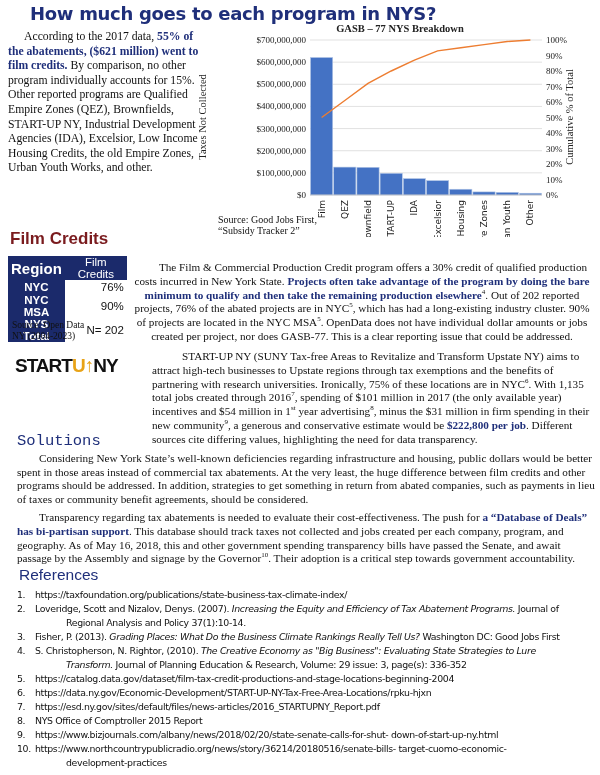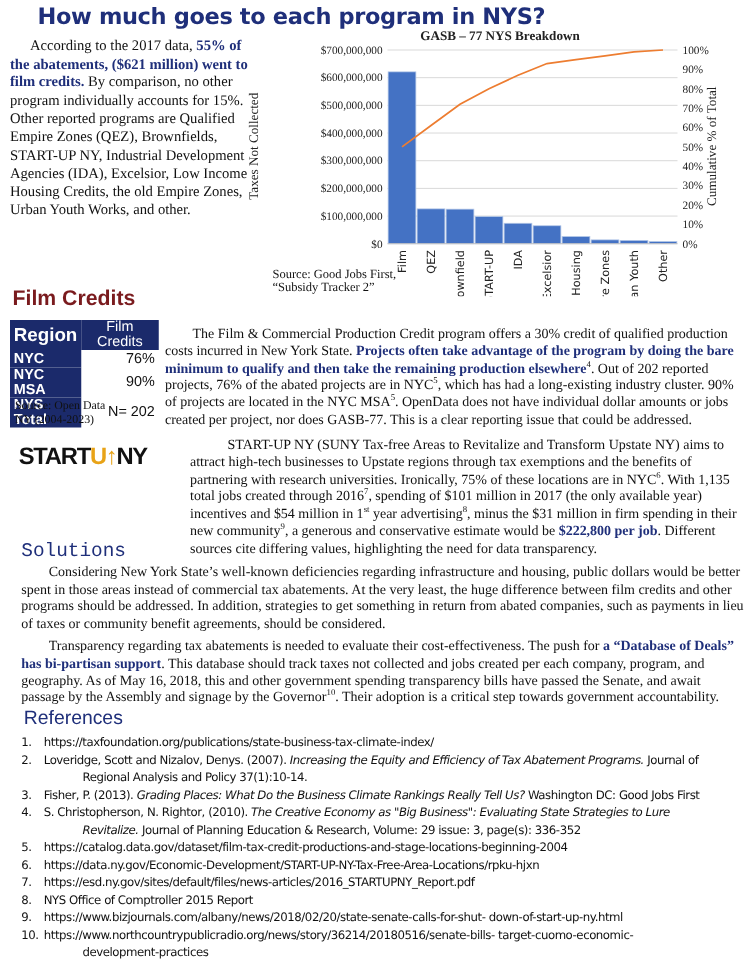--- a/index.html
+++ b/index.html
@@ -7,27 +7,27 @@
   body { position: relative; font-family: "Liberation Serif", serif; color: #111; }
   .abs { position: absolute; }
   .title { left: 30px; top: 3px; font-family: "DejaVu Sans", sans-serif; font-weight: bold; font-size: 18px; color: #1f2f7a; letter-spacing: -0.3px; }
   .intro { left: 8px; top: 30px; width: 202px; font-size: 11.7px; line-height: 14.6px; }
   .intro p { text-indent: 16px; }
   .b-navy { color: #1f2f7a; font-weight: bold; }
   .chart { left: 190px; top: 22px; width: 410px; height: 215px; }
   .chart-src { left: 218px; top: 214px; font-size: 10px; line-height: 11px; }
   .h-film { left: 10px; top: 229px; font-family: "Liberation Sans", sans-serif; font-weight: bold; font-size: 17px; color: #7a1b1e; }
   table.film { left: 8px; top: 256px; border-collapse: collapse; font-family: "Liberation Sans", sans-serif; }
-  table.film td { padding: 0 3px; height: 14px; font-size: 11.5px; }
+  table.film td { padding: 0 3px; height: 14px; font-size: 11.5px; text-align: center; }
   table.film td.reg { background: #1b2a6b; color: #fff; font-weight: bold; width: 55px; }
   table.film td.val { text-align: right; width: 62px; padding-left: 16px; }
   table.film tr.hdr td.reg { font-size: 15px; height: 21px; }
   table.film tr.hdr td.valh { background: #1b2a6b; color: #fff; font-size: 11.5px; text-align: center; }
   .film-src { left: 12px; top: 320px; font-size: 9.5px; line-height: 10.5px; }
-  .film-text { left: 132px; top: 261px; width: 460px; font-size: 11.2px; line-height: 13.8px; text-align: left; }
+  .film-text { left: 132px; top: 261px; width: 460px; font-size: 11.2px; line-height: 13.8px; text-align: center; }
   .film-text p { text-indent: 22px; }
   sup { font-size: 7px; vertical-align: super; line-height: 0; }
   .logo { left: 15px; top: 355px; font-family: "Liberation Sans", sans-serif; font-weight: bold; font-size: 19px; letter-spacing: -1px; color: #111; text-align: right; }
   .logo .up { color: #e8a317; }
   .startup-text { left: 112px; top: 350px; width: 485px; font-size: 11.2px; line-height: 13.8px; }
   .startup-text p { text-indent: 30px; margin-left: 40px; }
   .h-sol { left: 17px; top: 432px; font-family: Liberation Mono, monospace; font-size: 15.5px; color: #1f2f7a; }
   .sol-text { left: 17px; top: 452px; width: 578px; font-size: 11.2px; line-height: 13.6px; }
   .sol-text p { text-indent: 22px; margin-bottom: 5px; }
   .h-ref { left: 19px; top: 566px; font-family: "Liberation Sans", sans-serif; font-size: 15.5px; color: #1f2f7a; }
@@ -161,20 +161,20 @@
   <p>Considering  New York State’s well-known deficiencies regarding infrastructure and housing,  public  dollars would be better spent in those areas instead of commercial tax abatements. At the very least, the huge difference between film credits and other programs should be addressed. In addition,  strategies to get something  in return from abated companies,  such as payments in lieu of taxes or community  benefit agreements, should be considered.</p>
   <p><span>Transparency regarding tax abatements is needed to evaluate their cost-effectiveness. The push for </span><span class="b-navy">a “Database of Deals” has bi-partisan support</span><span>. This database should track taxes not collected and jobs created per each company, program, and geography.  As of May 16, 2018,  this and other government spending transparency bills  have passed the Senate, and await passage by the Assembly and signage by the Governor</span><sup>10</sup><span>.  Their adoption is a critical step towards government accountability.</span></p>
 </div>
 
 <div class="abs h-ref">References</div>
 
 <ol class="abs refs">
   <li><span class="n">1.</span><span>https://taxfoundation.org/publications/state-business-tax-climate-index/</span></li>
   <li><span class="n">2.</span><span>Loveridge, Scott and Nizalov, Denys. (2007). </span><i>Increasing the Equity and Efficiency  of Tax  Abatement Programs.</i><span> Journal of</span><span class="cont">Regional Analysis and Policy  37(1):10-14.</span></li>
   <li><span class="n">3.</span><span>Fisher, P. (2013). </span><i>Grading Places: What Do the Business Climate Rankings Really  Tell Us?</i><span> Washington DC: Good Jobs First</span></li>
-  <li><span class="n">4.</span><span>S. Christopherson, N. Rightor, (2010). </span><i>The Creative Economy as "Big Business":  Evaluating State Strategies to Lure</i><span class="cont"><i>Revitalize.</i><span> Journal of Planning Education &amp; Research, Volume: 29 issue: 3, page(s): 336-352</span></span></li>
+  <li><span class="n">4.</span><span>S. Christopherson, N. Rightor, (2010). </span><i>The Creative Economy as "Big Business":  Evaluating State Strategies to Lure</i><span class="cont"><i>Transform.</i><span> Journal of Planning Education &amp; Research, Volume: 29 issue: 3, page(s): 336-352</span></span></li>
   <li><span class="n">5.</span><span>https://catalog.data.gov/dataset/film-tax-credit-productions-and-stage-locations-beginning-2004</span></li>
   <li><span class="n">6.</span><span>https://data.ny.gov/Economic-Development/START-UP-NY-Tax-Free-Area-Locations/rpku-hjxn</span></li>
   <li><span class="n">7.</span><span>https://esd.ny.gov/sites/default/files/news-articles/2016_STARTUPNY_Report.pdf</span></li>
   <li><span class="n">8.</span><span>NYS Office of Comptroller 2015 Report</span></li>
   <li><span class="n">9.</span><span>https://www.bizjournals.com/albany/news/2018/02/20/state-senate-calls-for-shut- down-of-start-up-ny.html</span></li>
   <li><span class="n">10.</span><span>https://www.northcountrypublicradio.org/news/story/36214/20180516/senate-bills- target-cuomo-economic-</span><span class="cont">development-practices</span></li>
 </ol>
 
 </body></html>

